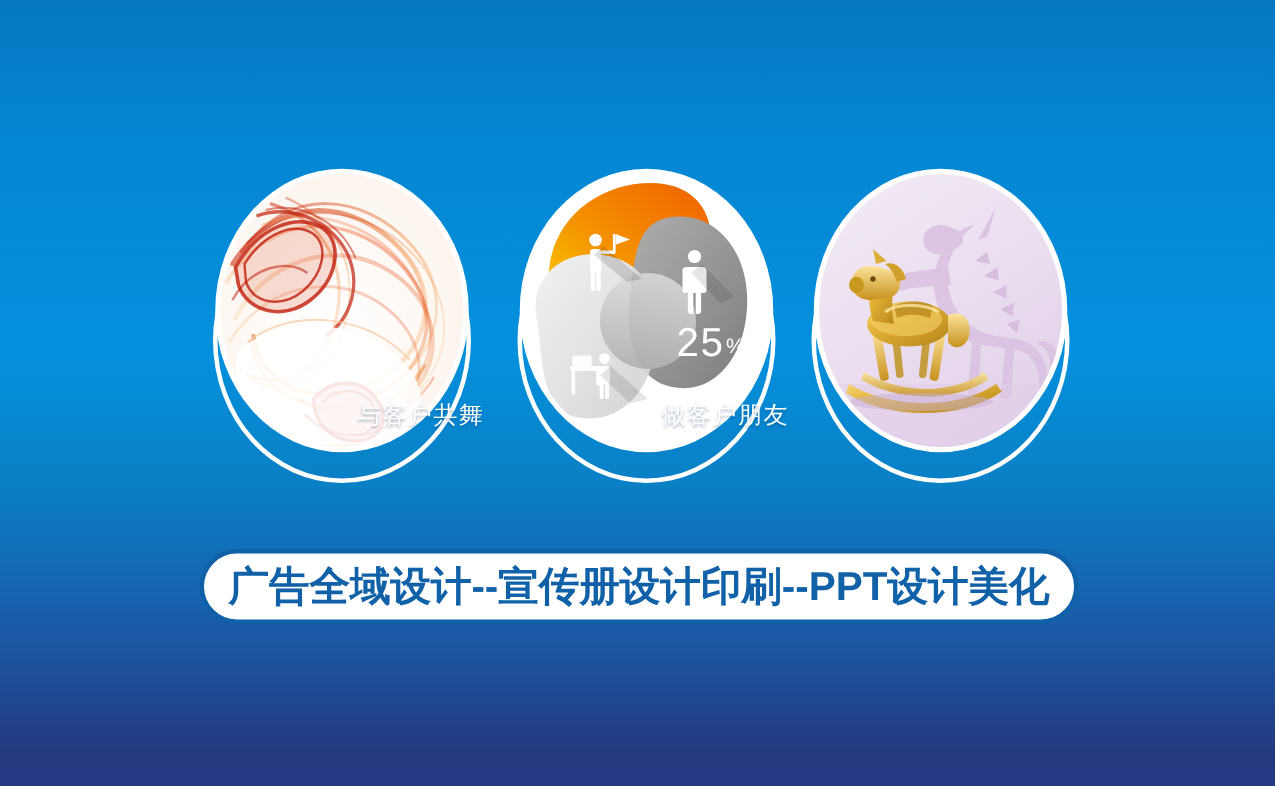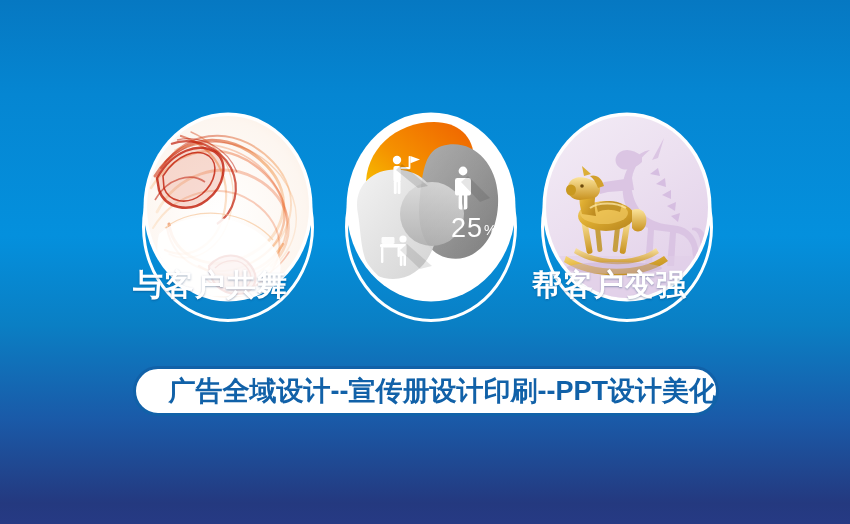--- a/index.html
+++ b/index.html
@@ -50,40 +50,40 @@
     box-shadow:0 0 0 3.5px #ffffff;
     background:#ffffff;
   }
   .photo svg{display:block;width:100%;height:100%;}
 
   
   .caption{
     position:absolute;
     left:0;top:178px;
     width:190px;
-    text-align:left;
+    text-align:right;
     color:#ffffff;
-    font-size:30px;
-    font-weight:bold;
+    font-size:16px;
+    font-weight:normal;
     letter-spacing:1px;
     line-height:1;
     text-shadow:0 1px 2px rgba(0,40,90,.35);
     white-space:nowrap;
   }
 
   
   .ribbon{
     position:absolute;
     left:133px;top:366px;
     width:586px;height:50px;
     background:#ffffff;
     border:3px solid #1161a8;
     border-radius:25px;
     box-sizing:border-box;
-    display:flex;align-items:center;justify-content:flex-end;
+    display:flex;align-items:center;justify-content:center;
   }
   .ribbon-text{
     color:#1161a8;
     font-size:27px;
     font-weight:bold;
     letter-spacing:0px;
     white-space:nowrap;
     line-height:1;
   }
 </style>
@@ -225,20 +225,21 @@
         </g>
         <path d="M57,128 L82,150 L70,153 L50,134 Z" fill="#000" opacity=".1"></path>
 
         <g>
           <text x="101" y="121" font-family="Liberation Sans, DejaVu Sans, sans-serif" font-size="27" fill="#ffffff" letter-spacing="1">25</text>
           <text x="134" y="119" font-family="Liberation Sans, DejaVu Sans, sans-serif" font-size="14" fill="#ffffff">%</text>
         </g>
       </svg>
     </div>
 
+    <div class="caption">做客户朋友</div>
   </div>
 
   <div class="badge b3">
     <div class="ring"></div>
 
     <div class="photo">
       <svg viewBox="0 0 162 182" preserveAspectRatio="xMidYMid slice" aria-hidden="true">
         <defs>
           <linearGradient id="lilacBG" x1="0" y1="0" x2="0.6" y2="1">
             <stop offset="0%" stop-color="#f3ecf6"></stop>
@@ -310,20 +311,19 @@
 
           <path d="M50,88 C58,84 70,84 76,88 L74,96 C66,93 58,93 52,96 Z" fill="#b8881d" opacity=".8"></path>
 
           <path d="M44,92 C52,86 70,86 80,92" fill="none" stroke="#ffe9a8" stroke-width="2" opacity=".75"></path>
         </g>
 
         <ellipse cx="68" cy="152" rx="48" ry="6" fill="#c8b0d4" opacity=".5"></ellipse>
       </svg>
     </div>
 
-    <div class="caption">帮客户变强</div>
   </div>
 
   <div class="ribbon">
     <span class="ribbon-text">广告全域设计--宣传册设计印刷--PPT设计美化</span>
   </div>
 
 </div>
 
 </body></html>

